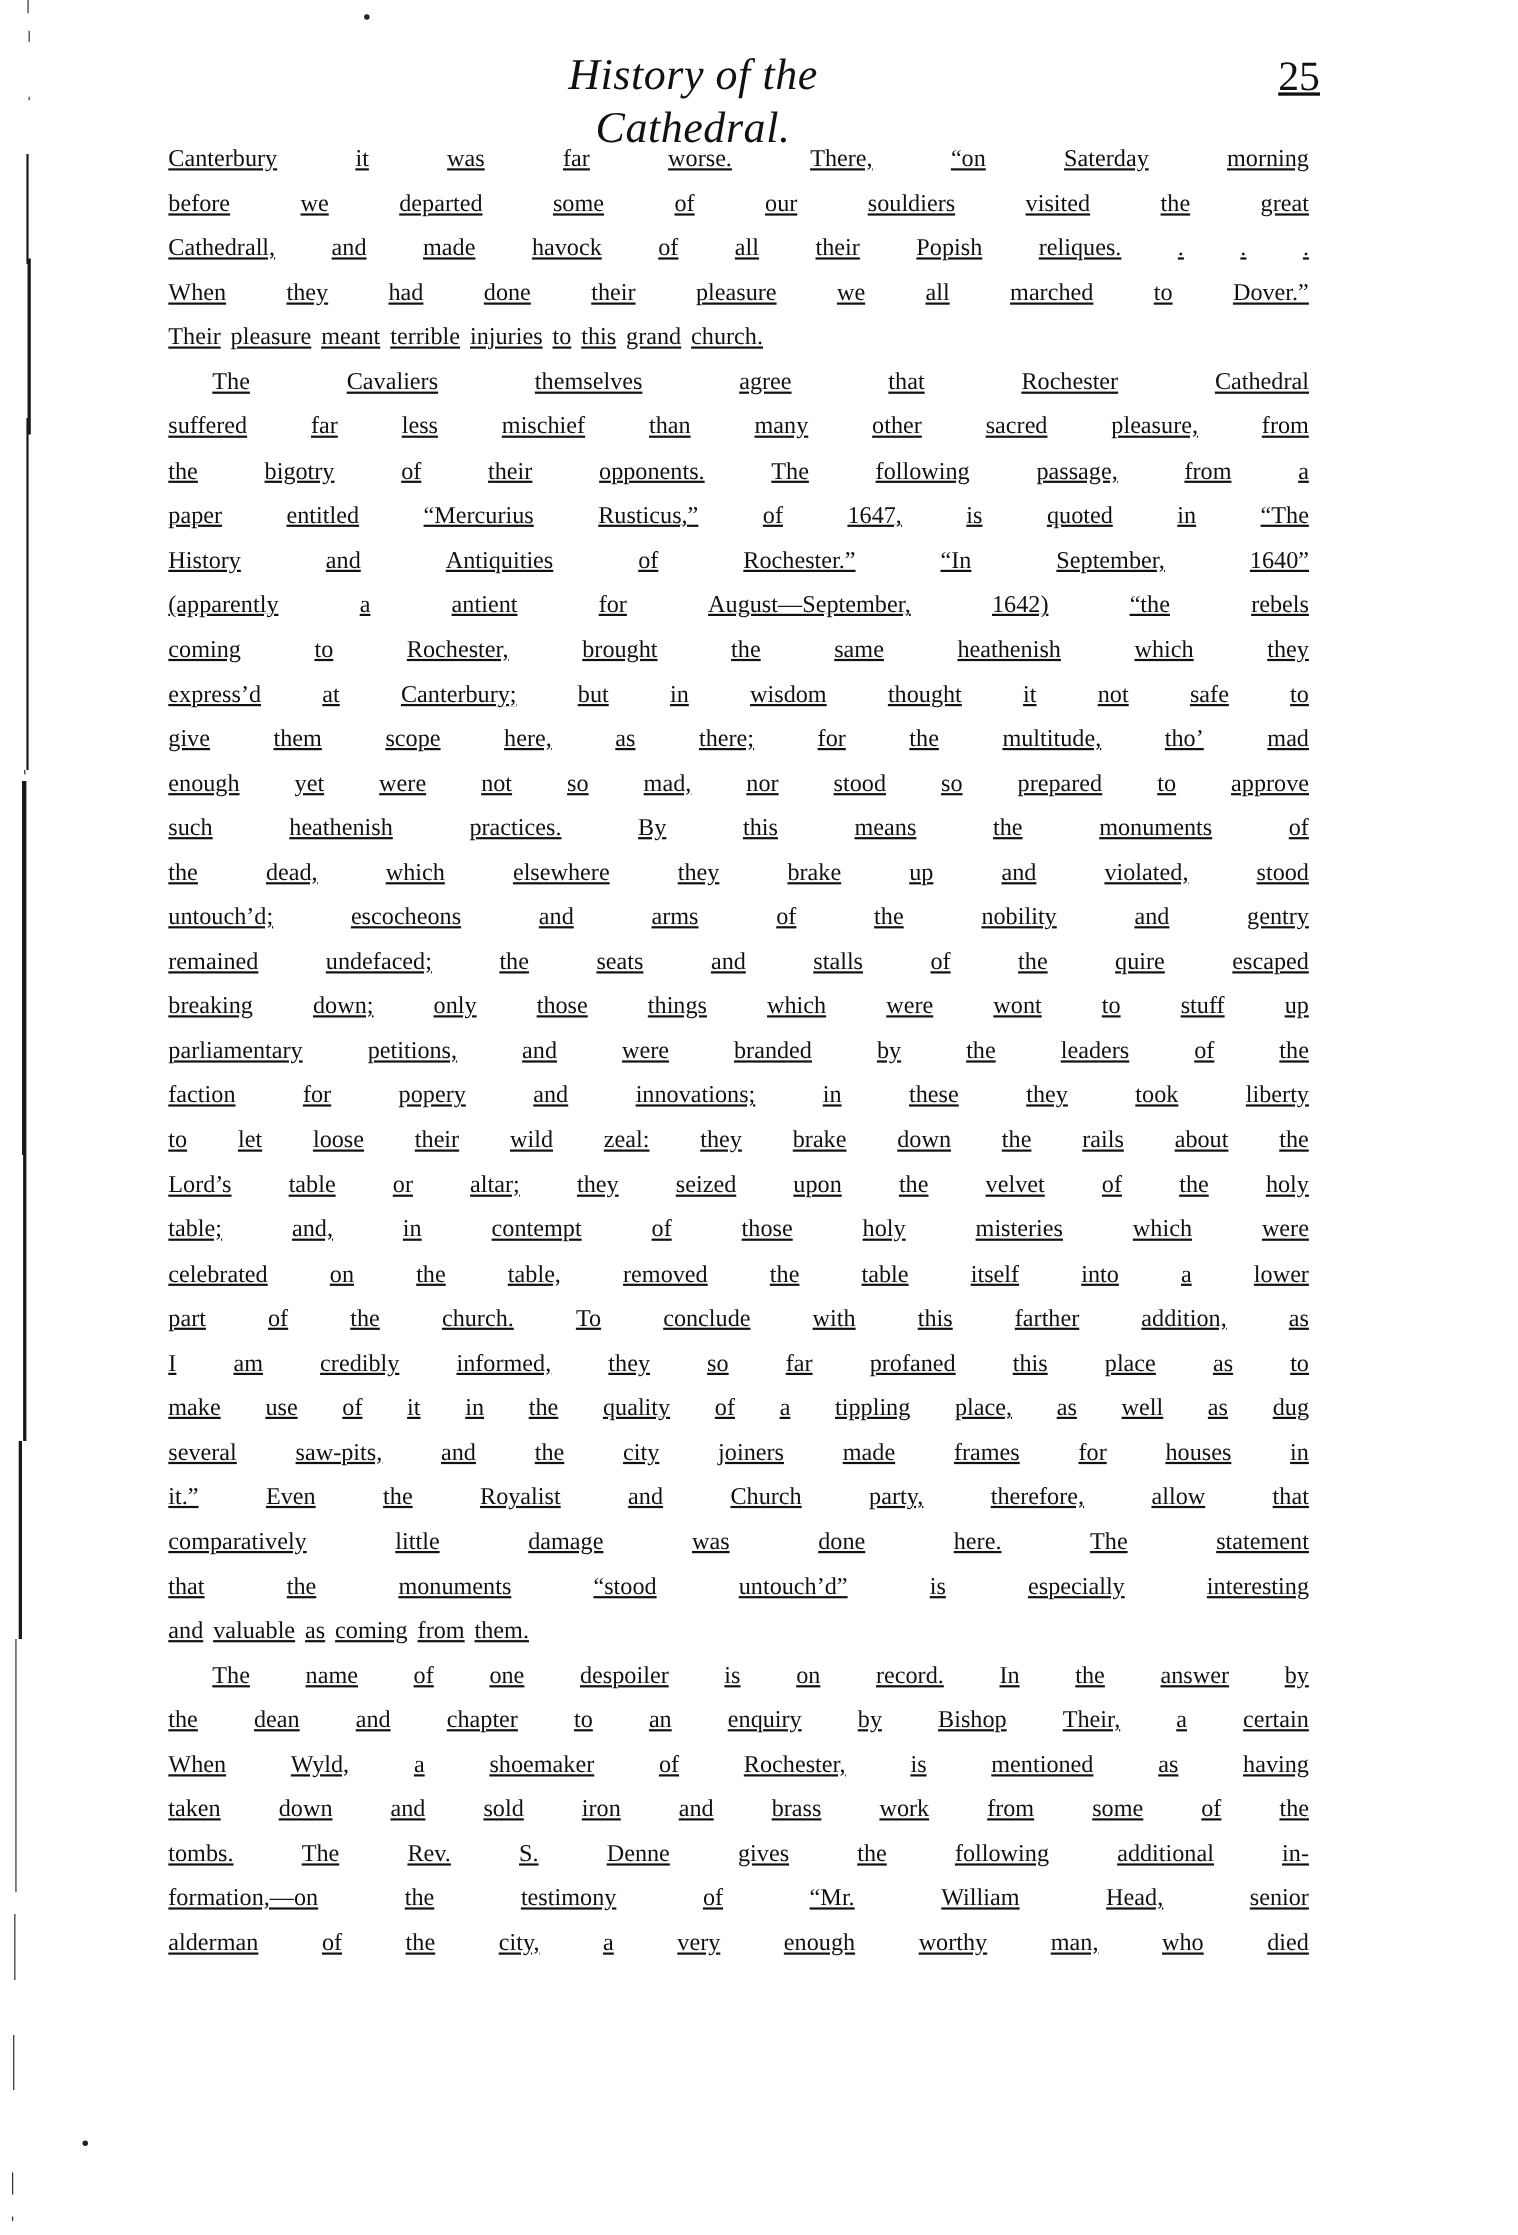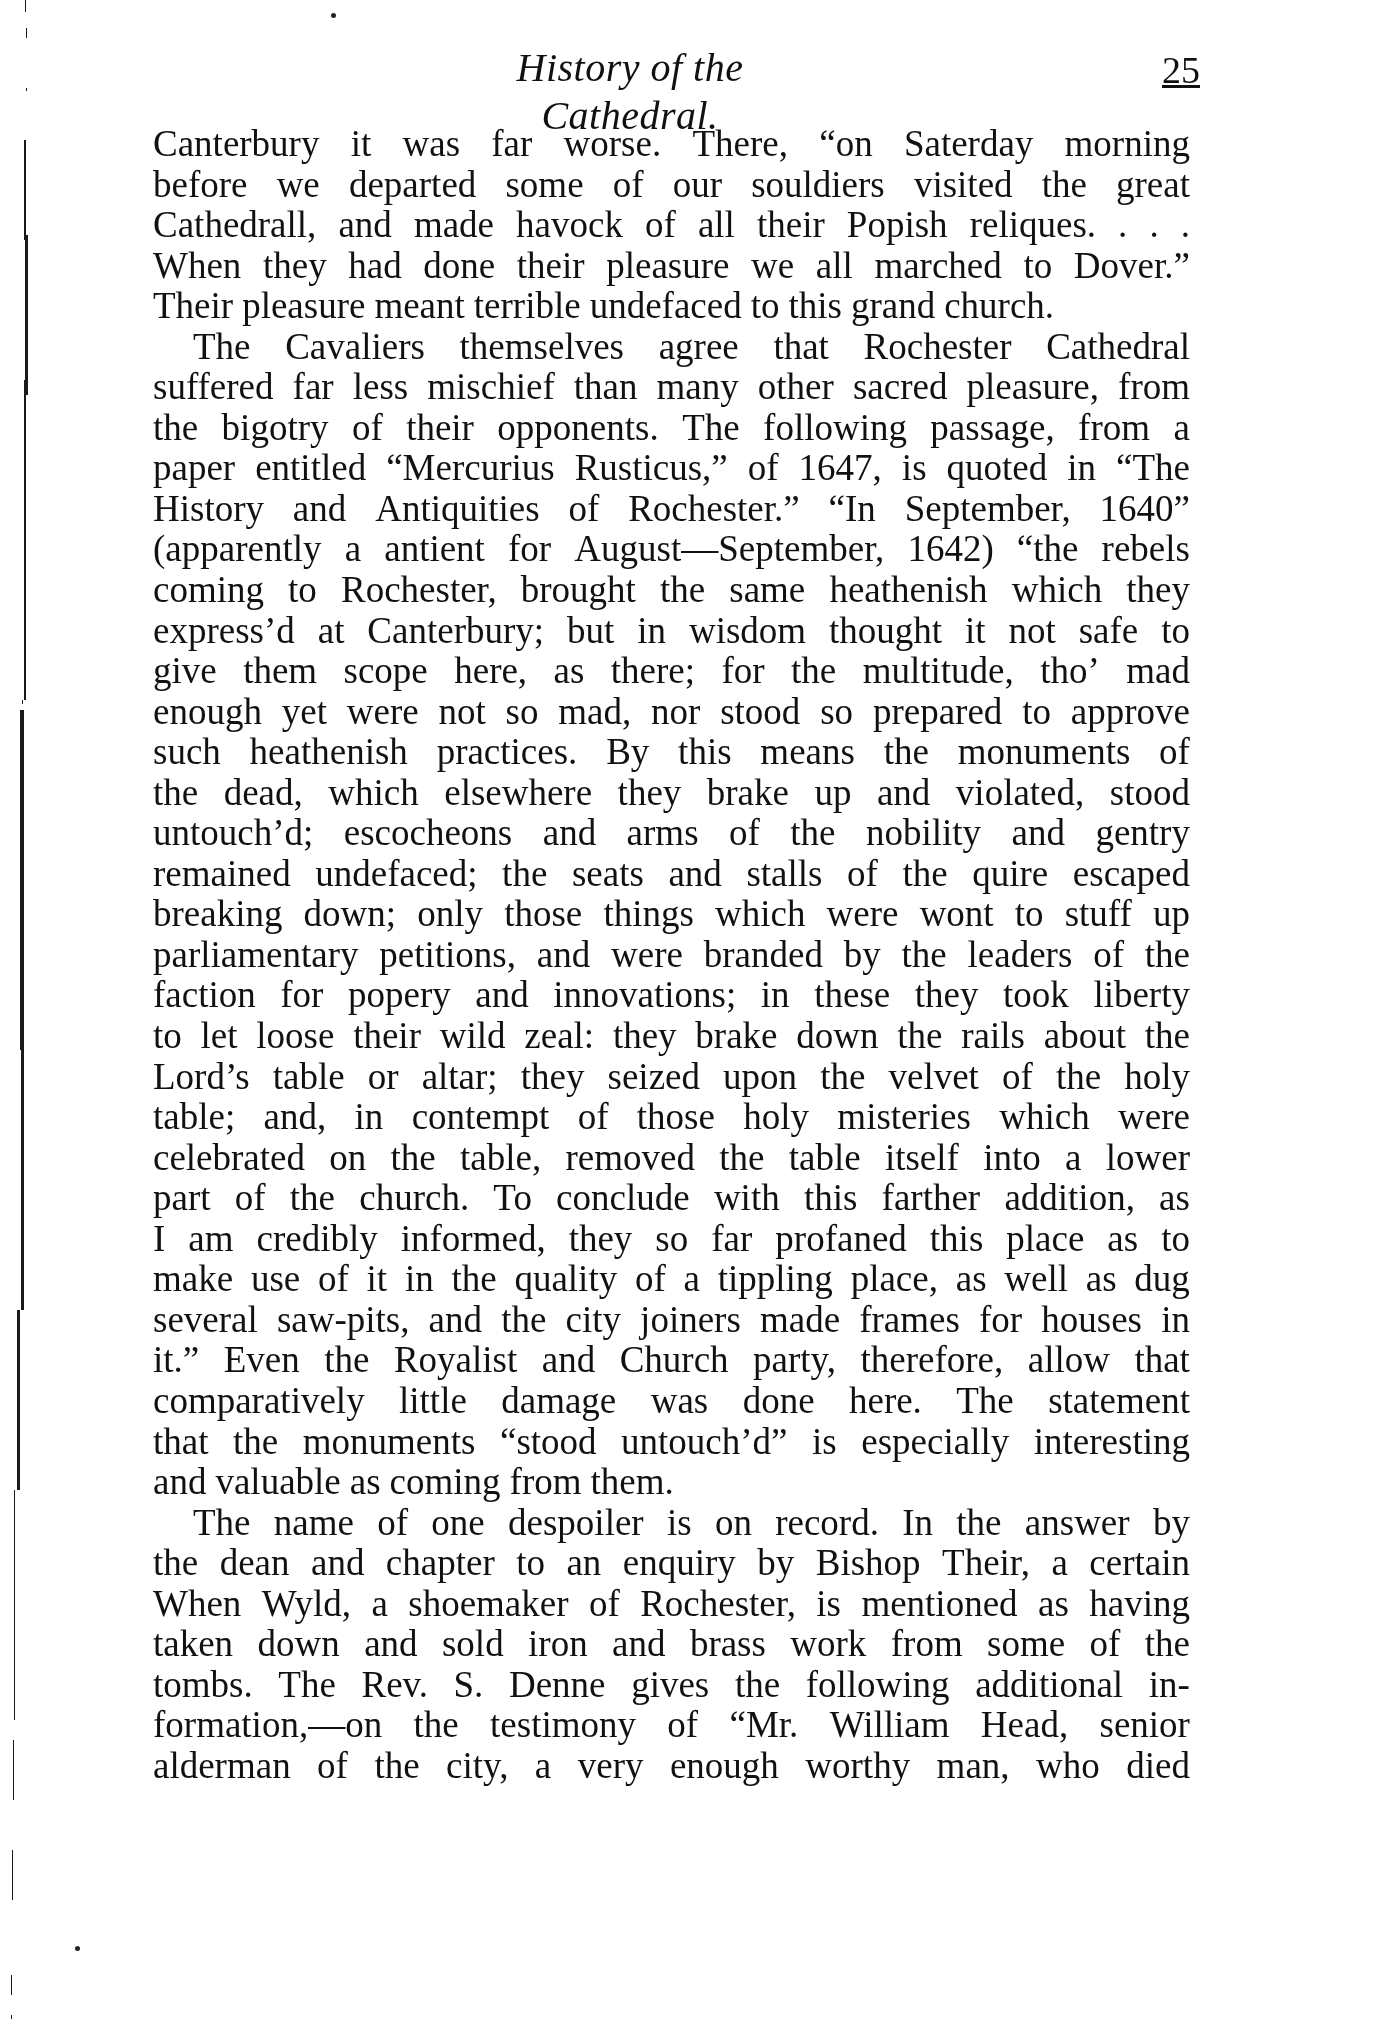--- a/index.html
+++ b/index.html
@@ -65,25 +65,26 @@
   .body-text {
     position: absolute;
     left: 153px;
     top: 124px;
     width: 1037px;
   }
   .line {
     display: block;
     height: 40.55px;
     line-height: 40.55px;
-    font-size: 37px;
+    font-size: 22px;
     text-align: justify;
     text-align-last: justify;
     white-space: nowrap;
     overflow: visible;
+    text-decoration: underline;
   }
   .line.indent {
     padding-left: 40px;
   }
   .line-inner {
     display: flex;
     justify-content: space-between;
     width: 100%;
   }
 </style>
@@ -175,21 +176,21 @@
           <span>to</span>
           <span>Dover.”</span>
         </span>
       </div>
       <div class="line">
         <span class="line-inner" style="justify-content: flex-start; gap: 9px;">
           <span>Their</span>
           <span>pleasure</span>
           <span>meant</span>
           <span>terrible</span>
-          <span>undefaced</span>
+          <span>injuries</span>
           <span>to</span>
           <span>this</span>
           <span>grand</span>
           <span>church.</span>
         </span>
       </div>
     </div>
     <div>
       <div class="line indent">
         <span class="line-inner">

